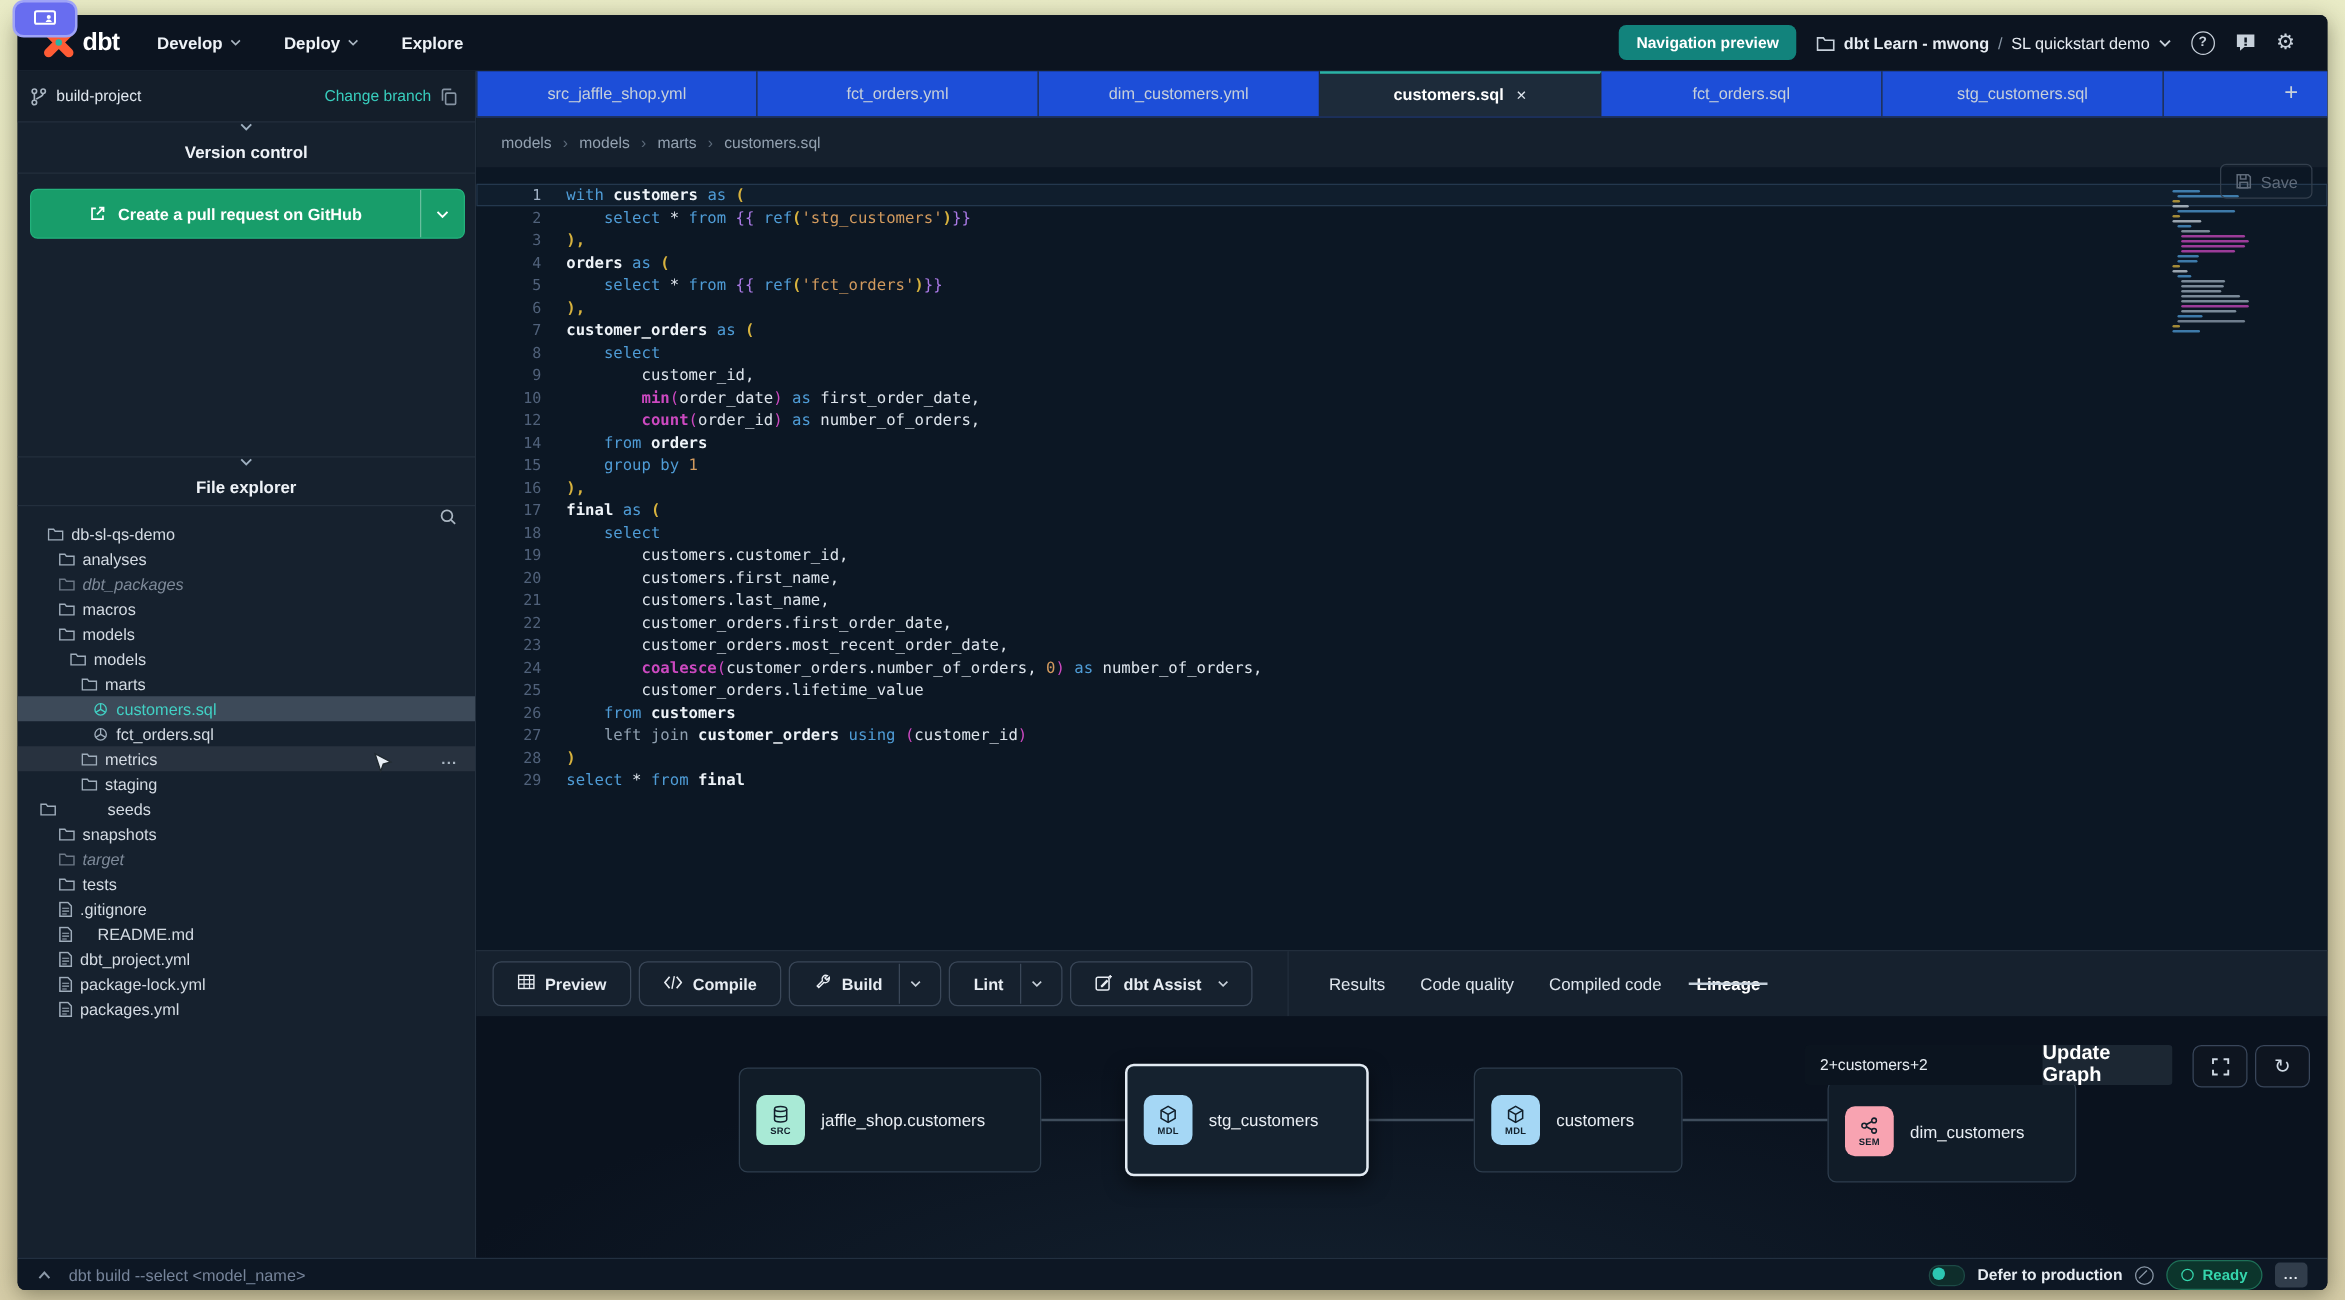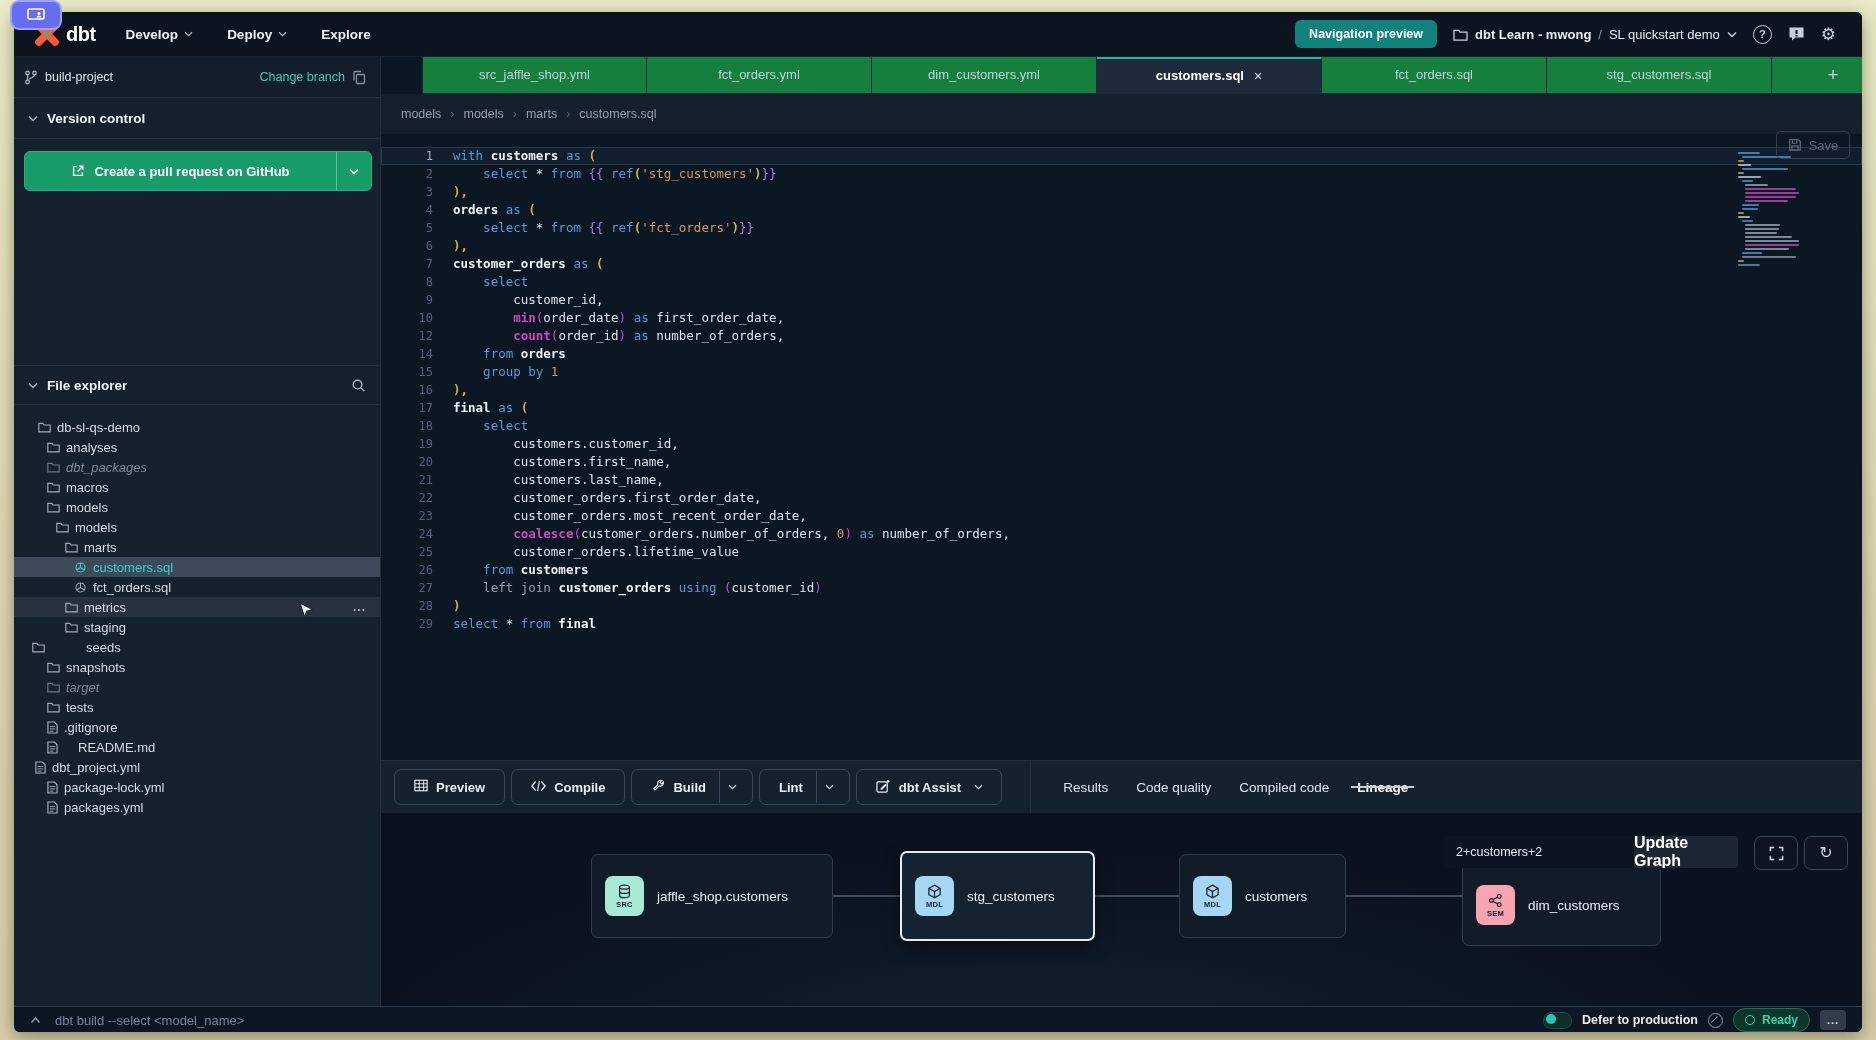--- a/index.html
+++ b/index.html
@@ -27,41 +27,41 @@
     border:2px solid #9fa4f7;border-radius:9px;z-index:50;display:flex;align-items:center;justify-content:center;}
   
   .content{display:flex;height:949px;}
   .sidebar{width:366px;background:#16212e;border-right:1px solid #232f3d;display:flex;flex-direction:column;position:relative;}
   .main{flex:1;display:flex;flex-direction:column;position:relative;background:#0c1724;}
   
   .branch-row{height:40px;display:flex;align-items:center;padding:0 14px 0 10px;gap:7px;background:#141e2a;}
   .branch-name{font-size:12.5px;color:#dfe6ee;}
   .change-branch{margin-left:auto;font-size:12.5px;color:#38cdbd;cursor:pointer;}
   .sec-head{height:40px;display:flex;align-items:center;gap:9px;padding:0 14px;
-    border-top:1px solid #232f3d;border-bottom:1px solid #232f3d;font-size:13.5px;font-weight:700;color:#eef2f7;}
+    border-top:1px solid #232f3d;border-bottom:1px solid #232f3d;font-size:13.5px;font-weight:700;color:#eef2f7;flex-direction:column;}
   .sec-head .chev{color:#9fb0c0}
   .pr-area{padding:12px 8px 0 10px;}
   .pr-btn{width:348px;height:40px;background:#189d6a;border:1px solid #23b27c;border-radius:6px;color:#fff;
     display:flex;align-items:stretch;cursor:pointer;padding:0;overflow:hidden;}
   .pr-main{flex:1;display:flex;align-items:center;justify-content:center;gap:9px;font-size:13px;font-weight:700;}
   .pr-chev{width:34px;display:flex;align-items:center;justify-content:center;border-left:1px solid rgba(255,255,255,.35);}
   .vc-spacer{height:174px;}
   .fe-head{margin-top:0;height:38px;}
   .fe-search{margin-left:auto;cursor:pointer;color:#aab6c2}
   .tree{padding-top:12px;font-size:13px;position:relative;}
   .tree-row{height:20px;display:flex;align-items:center;gap:6px;color:#d4dbe3;cursor:pointer;position:relative;}
   .tree-row .t-ic{color:#9fadbb;flex:0 0 auto;display:flex}
   .tree-row.dim{color:#7e8a99;font-style:italic}
   .tree-row.dim .t-ic{color:#6c7886}
   .tree-row.selected{background:#3d4a59;color:#41d0c4;}
   .tree-row.selected .t-ic{color:#41d0c4}
   .tree-row.hovered{background:#28323f;}
   .row-more{position:absolute;right:14px;color:#aab6c2;font-weight:700;letter-spacing:1px;font-size:12px;}
   
-  .tabbar{height:36px;display:flex;align-items:stretch;background:#15803d;border-bottom:1px solid #1f2a38;position:relative;margin-left:41px;}
+  .tabbar{height:36px;display:flex;align-items:stretch;background:#1d4ed8;border-bottom:1px solid #1f2a38;position:relative;}
   .etab{width:225px;display:flex;align-items:center;justify-content:center;gap:10px;font-size:13px;color:#c7d0da;
     border-right:1px solid #1f2a38;cursor:pointer;box-sizing:border-box;}
   .etab:first-child{border-left:1px solid #1f2a38}
   .etab.active{background:#1d2b3a;color:#fff;font-weight:700;border-top:2px solid #2bb3a4;}
   .etab .close{color:#dfe6ee;font-size:14px;font-weight:400;cursor:pointer}
   .tab-plus{position:absolute;right:14px;top:0;height:36px;width:30px;display:flex;align-items:center;justify-content:center;
     color:#c7d0da;font-size:19px;cursor:pointer;}
   
   .crumb-row{height:40px;display:flex;align-items:center;padding-left:20px;background:#15202d;gap:9px;
     font-size:12.5px;color:#93a1b0;}
@@ -404,21 +404,21 @@
           </div>
           <div class="tree-row" style="padding-left: 33px; gap: 20px;">
             <span class="t-ic">
               <svg width="11" height="13" viewBox="0 0 12 14">
                 <path d="M1 1h7l3 3v9H1z" fill="none" stroke="currentColor" stroke-width="1.3"></path>
                 <path d="M3 6h6 M3 8.5h6 M3 11h4" stroke="currentColor" stroke-width="1"></path>
               </svg>
             </span>
             <span>README.md</span>
           </div>
-          <div class="tree-row" style="padding-left: 21px;">
+          <div class="tree-row" style="padding-left: 33px;">
             <span class="t-ic">
               <svg width="11" height="13" viewBox="0 0 12 14">
                 <path d="M1 1h7l3 3v9H1z" fill="none" stroke="currentColor" stroke-width="1.3"></path>
                 <path d="M3 6h6 M3 8.5h6 M3 11h4" stroke="currentColor" stroke-width="1"></path>
               </svg>
             </span>
             <span>dbt_project.yml</span>
           </div>
           <div class="tree-row" style="padding-left: 33px;">
             <span class="t-ic">

